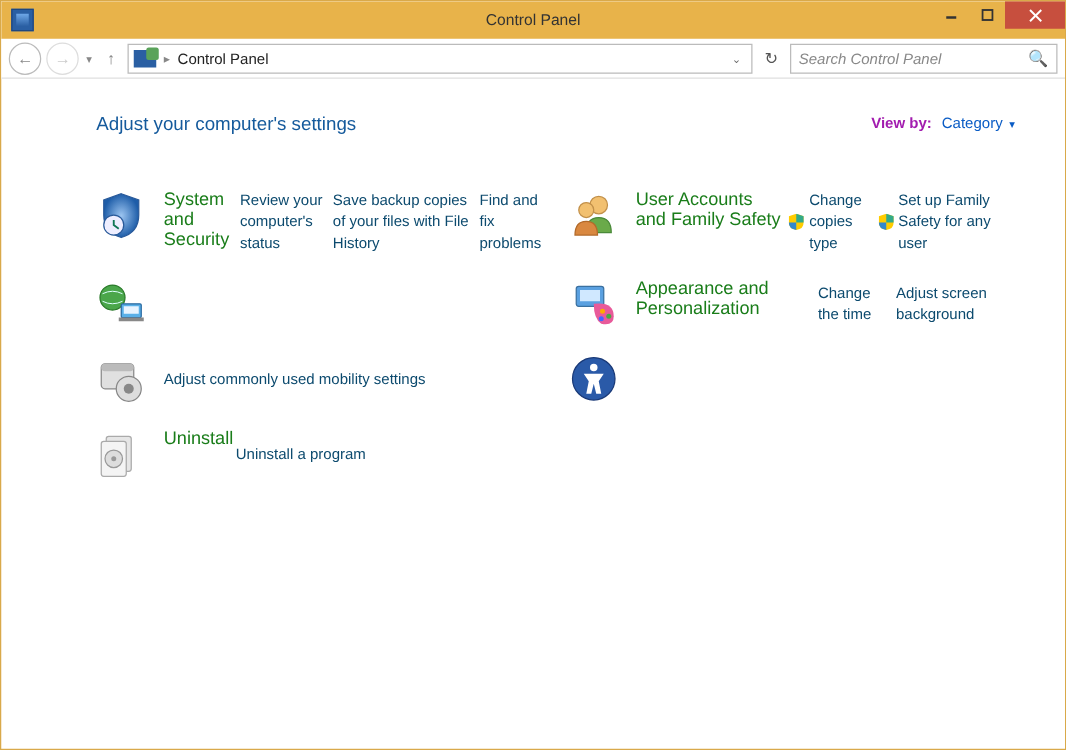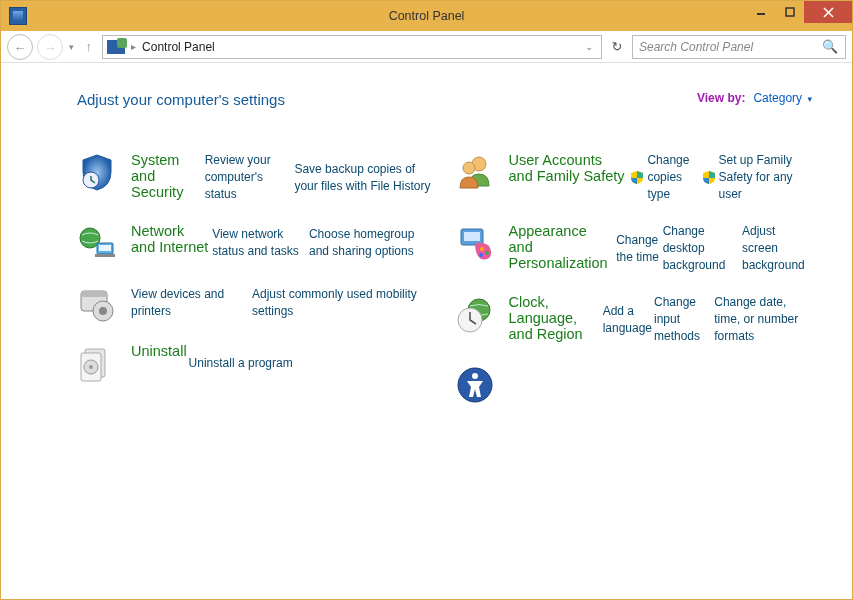--- a/index.html
+++ b/index.html
@@ -119,51 +119,46 @@
               </defs>
               <path d="M20 3 L34 8 L34 20 Q34 34 20 38 Q6 34 6 20 L6 8 Z" fill="url(#g1)" stroke="#2a5a9a" stroke-width="1"></path>
               <circle cx="14" cy="28" r="8" fill="#eef" stroke="#2a5a9a"></circle>
               <path d="M14 24 L14 28 L18 31" stroke="#175" stroke-width="1.5" fill="none"></path>
             </svg>
         </div>
         <div class="cat-body">
           <a class="cat-title">System and Security</a>
           <a class="cat-link">Review your computer's status</a>
           <a class="cat-link">Save backup copies of your files with File History</a>
+          <a class="cat-link">Find and fix problems</a>
         </div>
       </div>
 
       <div class="category">
         <div class="cat-icon">
           <svg width="40" height="40">
               <circle cx="13" cy="15" r="10" fill="#4aa64a" stroke="#2a7a2a"></circle>
               <path d="M5 12 Q13 8 21 12 M5 18 Q13 22 21 18" stroke="#dff" stroke-width="0.8" fill="none"></path>
               <rect x="20" y="20" width="16" height="11" rx="1" fill="#5ab0e8" stroke="#2a6aa0"></rect>
               <rect x="22" y="22" width="12" height="6" fill="#e8f4ff"></rect>
               <rect x="18" y="31" width="20" height="3" fill="#888"></rect>
             </svg>
         </div>
-        <div class="cat-body">
-          <a class="cat-title">Network and Internet</a>
-          <a class="cat-link">View network status and tasks</a>
-          <a class="cat-link">Choose homegroup and sharing options</a>
-        </div>
       </div>
 
       <div class="category">
         <div class="cat-icon">
           <svg width="40" height="40">
               <rect x="4" y="8" width="26" height="20" rx="3" fill="#e0e0e0" stroke="#888"></rect>
               <rect x="4" y="8" width="26" height="6" rx="3" fill="#bbb"></rect>
               <circle cx="26" cy="28" r="10" fill="#ddd" stroke="#888"></circle>
               <circle cx="26" cy="28" r="4" fill="#888"></circle>
             </svg>
         </div>
         <div class="cat-body">
-          <a class="cat-link">View devices and printers</a>
           <a class="cat-link">Adjust commonly used mobility settings</a>
         </div>
       </div>
 
       <div class="category">
         <div class="cat-icon">
           <svg width="40" height="40">
               <rect x="8" y="6" width="20" height="28" rx="2" fill="#e6e6e6" stroke="#aaa"></rect>
               <rect x="4" y="10" width="20" height="28" rx="2" fill="#f4f4f4" stroke="#aaa"></rect>
               <circle cx="14" cy="24" r="7" fill="#ddd" stroke="#999"></circle>
@@ -221,41 +216,24 @@
               <rect x="9" y="9" width="16" height="9" fill="#d0e8ff"></rect>
               <path d="M20 20 Q36 18 36 30 Q36 38 26 36 Q20 32 20 20 Z" fill="#e85a9a"></path>
               <circle cx="27" cy="26" r="2" fill="#fa0"></circle>
               <circle cx="32" cy="30" r="2" fill="#4a4"></circle>
               <circle cx="26" cy="32" r="2" fill="#46f"></circle>
             </svg>
         </div>
         <div class="cat-body">
           <a class="cat-title">Appearance and Personalization</a>
           <a class="cat-link">Change the time</a>
-          <a class="cat-link">Change desktop background</a>
           <a class="cat-link">Adjust screen background</a>
         </div>
       </div>
 
-      <div class="category">
-        <div class="cat-icon">
-          <svg width="40" height="40">
-              <circle cx="24" cy="16" r="11" fill="#5aa64a" stroke="#3a7a2a"></circle>
-              <path d="M15 12 Q24 9 33 12 M15 20 Q24 23 33 20" stroke="#cfe" stroke-width="0.8" fill="none"></path>
-              <circle cx="15" cy="26" r="12" fill="#f4f4f4" stroke="#aaa"></circle>
-              <path d="M15 18 L15 26 L21 30" stroke="#555" stroke-width="1.6" fill="none"></path>
-            </svg>
-        </div>
-        <div class="cat-body">
-          <a class="cat-title">Clock, Language, and Region</a>
-          <a class="cat-link">Add a language</a>
-          <a class="cat-link">Change input methods</a>
-          <a class="cat-link">Change date, time, or number formats</a>
-        </div>
-      </div>
 
       <div class="category">
         <div class="cat-icon">
           <svg width="40" height="40">
               <circle cx="20" cy="20" r="17" fill="#2a5aa8" stroke="#1a3a78"></circle>
               <circle cx="20" cy="11" r="3" fill="#fff"></circle>
               <path d="M12 16 L28 16 L24 22 L26 32 L22 32 L20 24 L18 32 L14 32 L16 22 Z" fill="#fff"></path>
             </svg>
         </div>
       </div>

